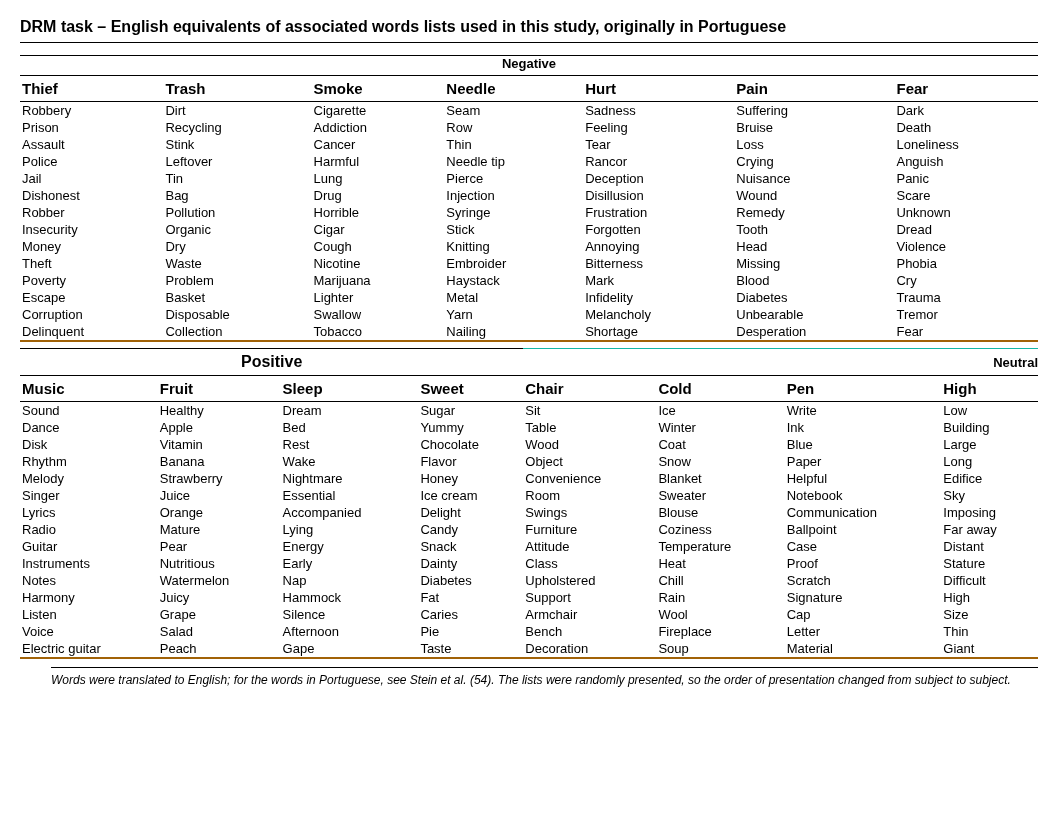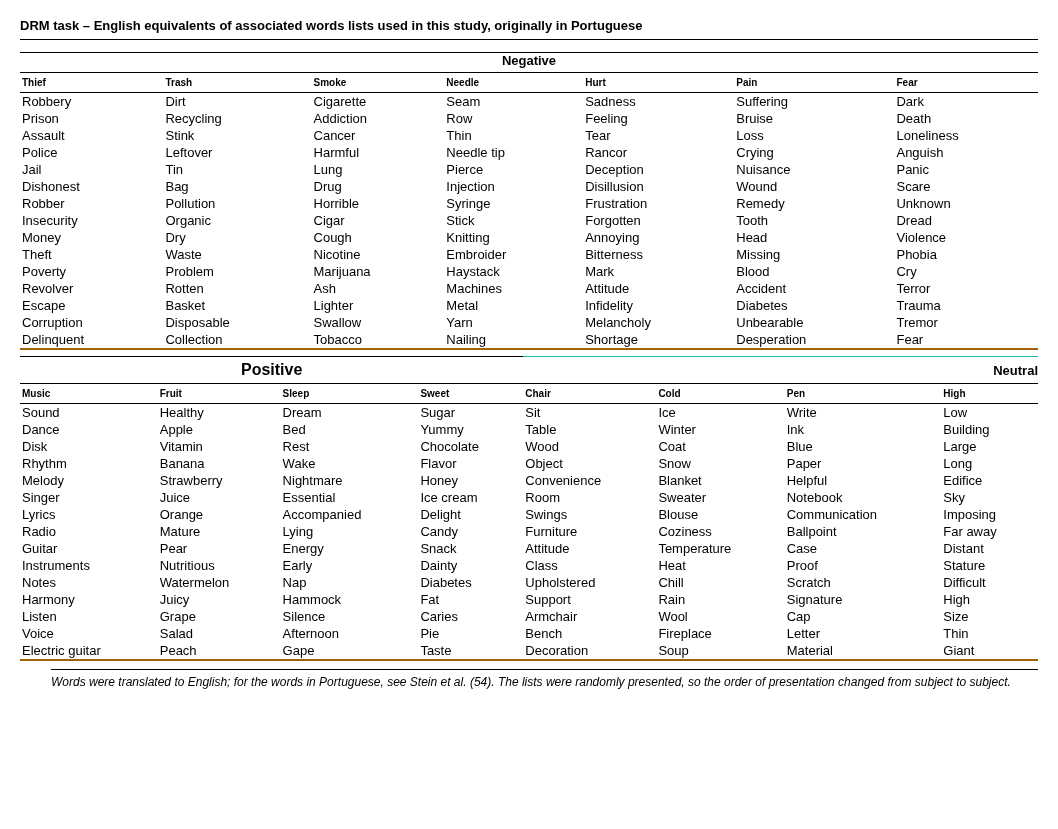--- a/index.html
+++ b/index.html
@@ -6,40 +6,40 @@
     body {
       font-family: Arial, sans-serif;
       font-size: 13px;
       background: #fff;
       color: #000;
       padding: 18px 20px;
       width: 1058px;
     }
     .page-title {
       font-weight: bold;
-      font-size: 13px;
+      font-size: 16px;
       margin-bottom: 12px;
       border-bottom: 1px solid #000;
       padding-bottom: 6px;
     }
     table {
       width: 100%;
       border-collapse: collapse;
       margin-bottom: 6px;
     }
     .section-header td {
       text-align: center;
       font-weight: bold;
       font-size: 13px;
       padding: 0 0 4px 0;
       border-top: 1px solid #000;
     }
     .col-header td {
       font-weight: bold;
-      font-size: 10px;
+      font-size: 15px;
       padding: 4px 4px 4px 2px;
       border-top: 1px solid #000;
       border-bottom: 1px solid #000;
       vertical-align: bottom;
     }
     .data-row td {
       padding: 1px 4px 1px 2px;
       font-size: 13px;
       vertical-align: top;
     }
@@ -169,29 +169,20 @@
         <td>Phobia</td>
       </tr>
   <tr class="data-row">
         <td>Poverty</td>
         <td>Problem</td>
         <td>Marijuana</td>
         <td>Haystack</td>
         <td>Mark</td>
         <td>Blood</td>
         <td>Cry</td>
-      </tr>
-  <tr class="data-row">
-        <td>Revolver</td>
-        <td>Rotten</td>
-        <td>Ash</td>
-        <td>Machines</td>
-        <td>Attitude</td>
-        <td>Accident</td>
-        <td>Terror</td>
       </tr>
   <tr class="data-row">
         <td>Escape</td>
         <td>Basket</td>
         <td>Lighter</td>
         <td>Metal</td>
         <td>Infidelity</td>
         <td>Diabetes</td>
         <td>Trauma</td>
       </tr>

